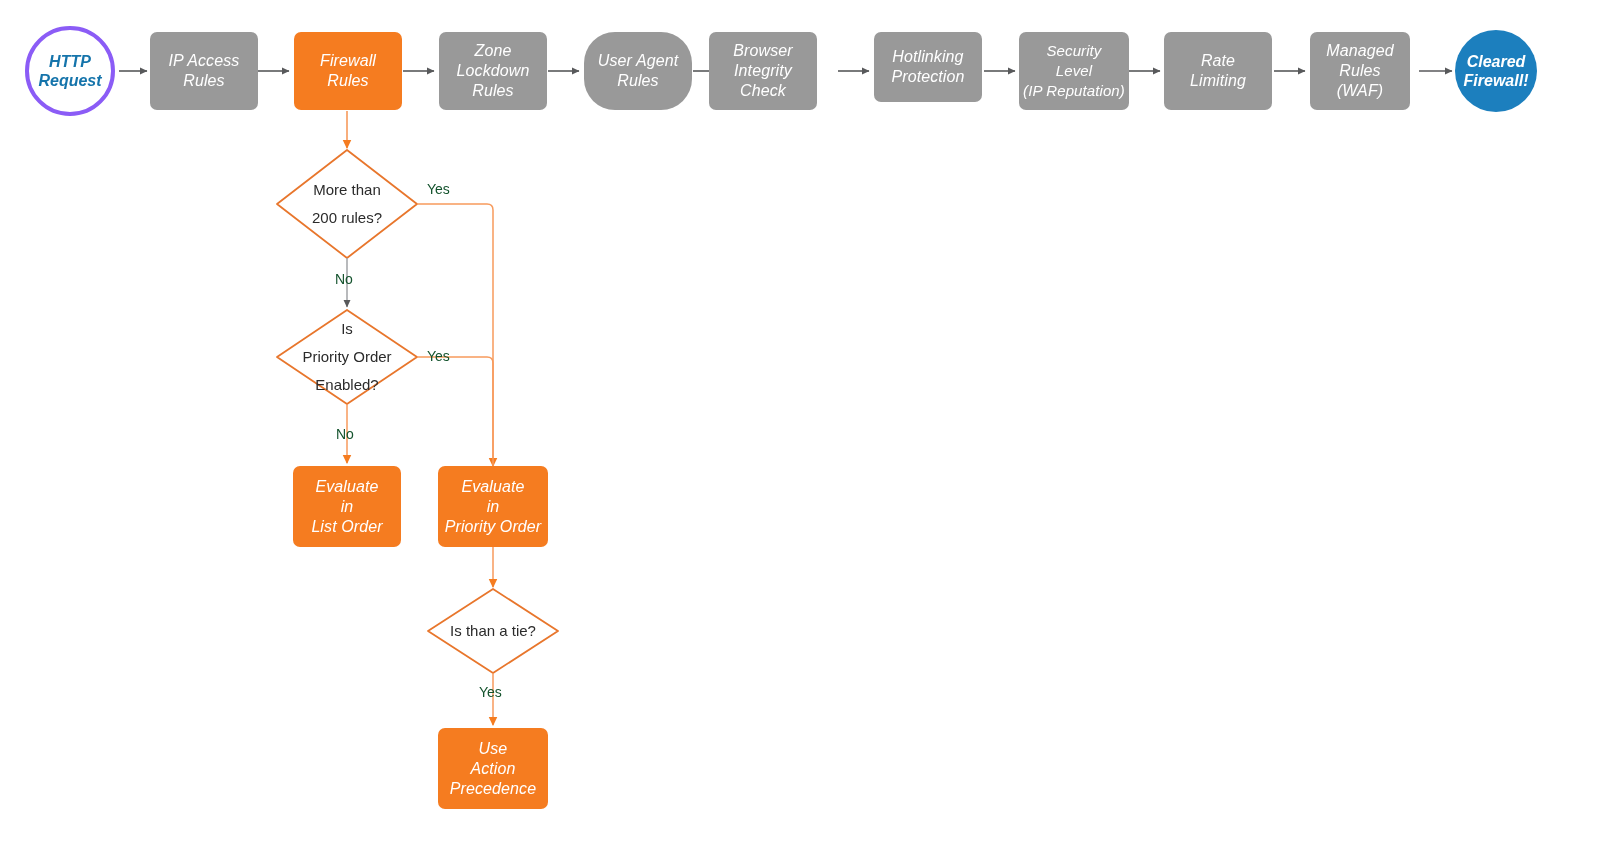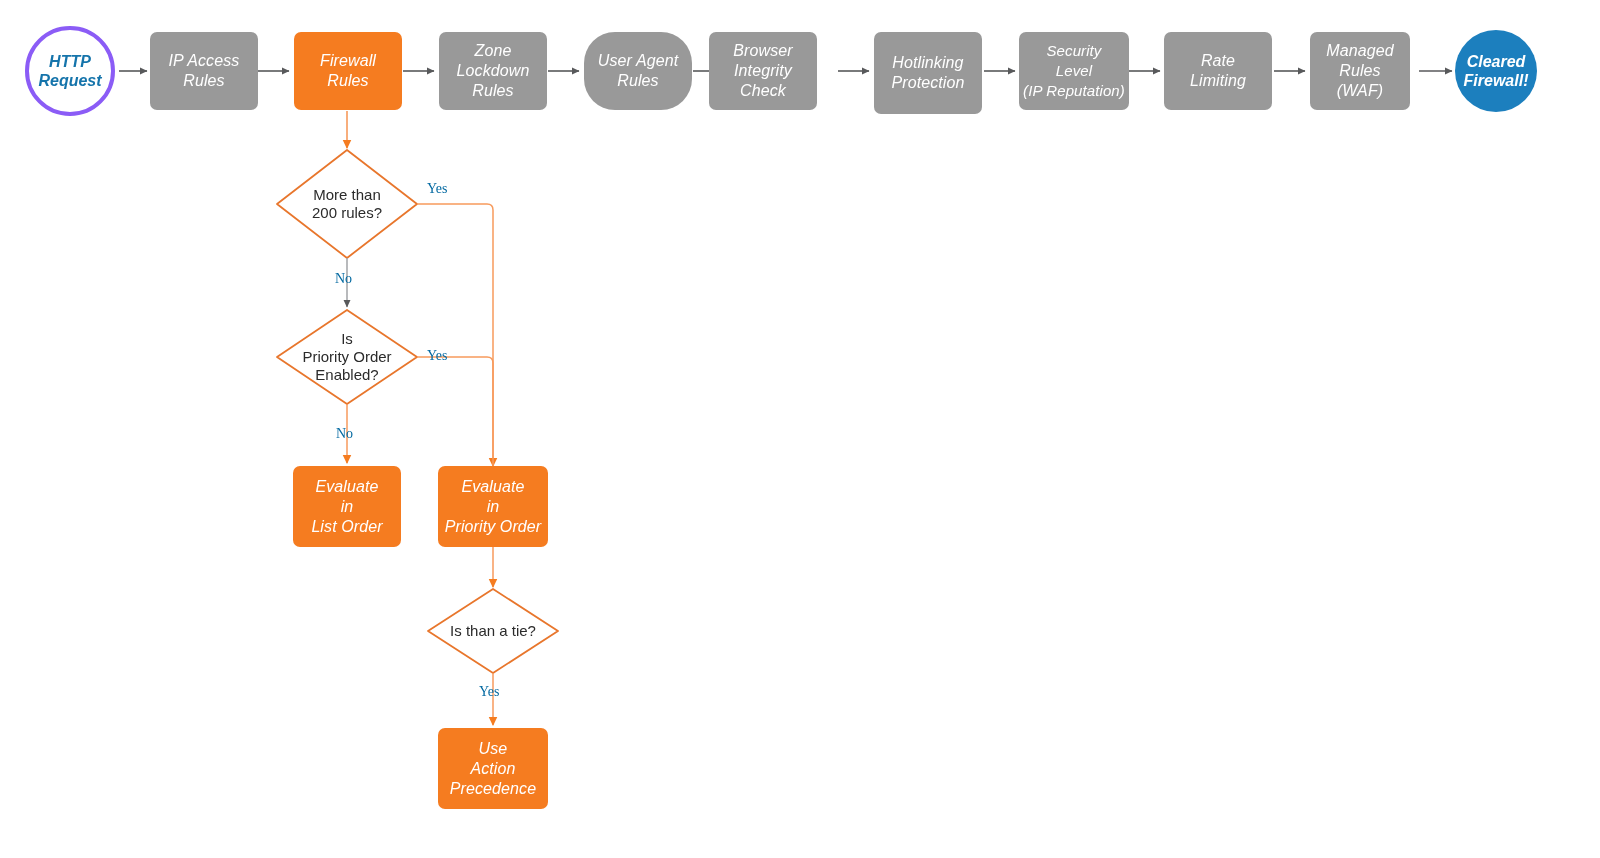--- a/index.html
+++ b/index.html
@@ -62,30 +62,30 @@
   }
 
   .diamond-label {
     position: absolute;
     display: flex;
     align-items: center;
     justify-content: center;
     text-align: center;
     color: #2b2b2b;
     font-size: 15px;
-    line-height: 18px;
+    line-height: 28px;
   }
 
   .edge-label {
     position: absolute;
-    color: #0369a1;
+    color: #14532d;
     font-size: 14px;
     line-height: 16px;
     white-space: nowrap;
-    font-family: Liberation Serif, serif;
+    font-family: Liberation Sans, sans-serif;
   }
 </style>
 </head>
 <body>
 
 <div id="canvas">
 
   <svg class="edges" viewBox="0 0 1600 858" xmlns="http://www.w3.org/2000/svg">
     <defs>
       <marker id="arrow-gray" markerWidth="9" markerHeight="9" refX="7.5" refY="4.5" orient="auto" markerUnits="userSpaceOnUse">
@@ -158,21 +158,21 @@
     <span style="white-space:pre-line;">User Agent
 Rules</span>
   </div>
 
   <div class="node proc gray" style="left:709px; top:32px; width:108px; height:78px;">
     <span style="white-space:pre-line;">Browser
 Integrity
 Check</span>
   </div>
 
-  <div class="node proc gray" style="left:874px; top:32px; width:108px; height:82px;">
+  <div class="node proc gray" style="left:874px; top:32px; width:108px; height:70px;">
     <span style="white-space:pre-line;">Hotlinking
 Protection</span>
   </div>
 
   <div class="node proc gray" style="left:1019px; top:32px; width:110px; height:78px; font-size:15px;">
     <span style="white-space:pre-line;">Security
 Level
 (IP Reputation)</span>
   </div>
 

